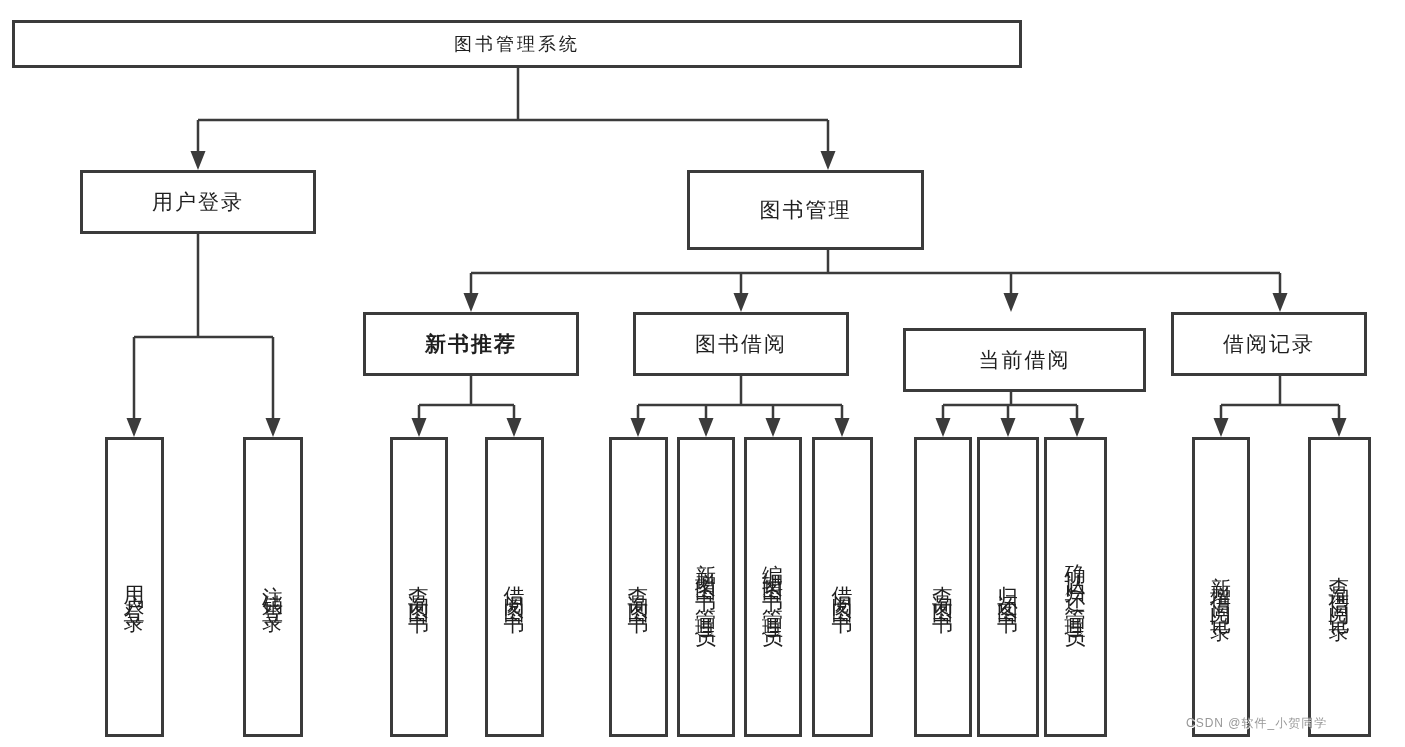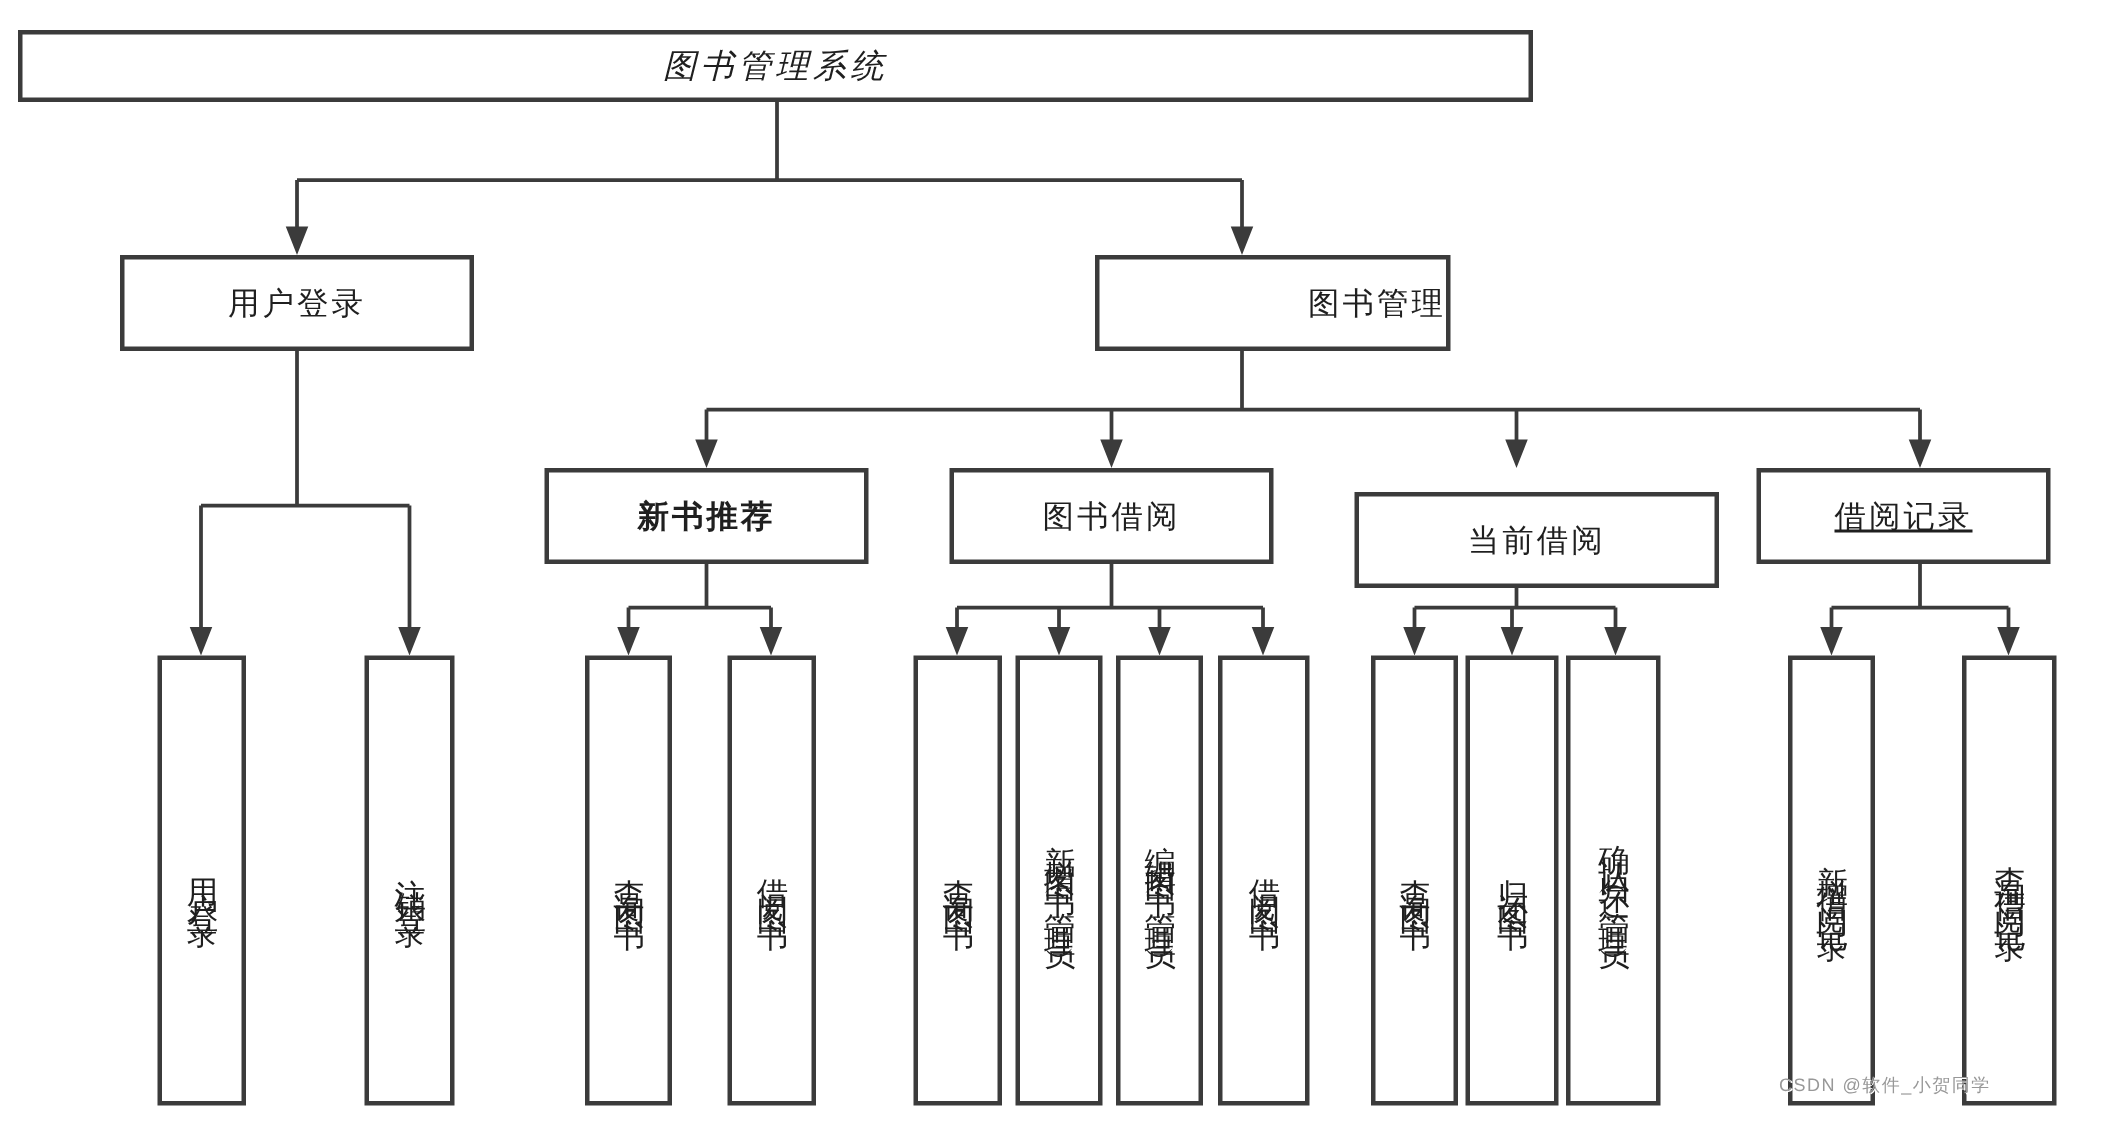--- a/index.html
+++ b/index.html
@@ -39,23 +39,22 @@
     align-items: center;
     justify-content: center;
     color: #1f1f1f;
   }
   .hlabel {
     font-size: 21px;
     letter-spacing: 2px;
     white-space: nowrap;
   }
   .hlabel.title {
-    font-size: 22px;
+    font-size: 18px;
     letter-spacing: 3px;
-    font-style: italic;
   }
   .vtext {
     writing-mode: vertical-lr;
     text-orientation: mixed;
     font-size: 21px;
     letter-spacing: 9px;
     line-height: 1;
   }
   .watermark {
     position: absolute;
@@ -103,34 +102,34 @@
       M1339 437 l-7.5 -19 l15 0 z"></path>
   </svg>
 
   <div class="node" style="left:12px;top:20px;width:1010px;height:48px;">
     <span class="hlabel title">图书管理系统</span>
   </div>
 
   <div class="node" style="left:80px;top:170px;width:236px;height:64px;">
     <span class="hlabel">用户登录</span>
   </div>
-  <div class="node" style="left:730px;top:170px;width:237px;height:64px;justify-content:flex-end;">
+  <div class="node" style="left:687px;top:170px;width:237px;height:80px;">
     <span class="hlabel">图书管理</span>
   </div>
 
   <div class="node" style="left:363px;top:312px;width:216px;height:64px;font-weight:bold;">
     <span class="hlabel">新书推荐</span>
   </div>
   <div class="node" style="left:633px;top:312px;width:216px;height:64px;">
     <span class="hlabel">图书借阅</span>
   </div>
   <div class="node" style="left:903px;top:312px;width:243px;height:64px;margin-top:16px;">
     <span class="hlabel">当前借阅</span>
   </div>
-  <div class="node" style="left:1171px;top:312px;width:196px;height:64px;text-decoration:underline;">
+  <div class="node" style="left:1171px;top:312px;width:196px;height:64px;">
     <span class="hlabel">借阅记录</span>
   </div>
 
   <div class="node" style="left:105px;top:437px;width:59px;height:300px;">
     <span class="vtext">用户登录</span>
   </div>
   <div class="node" style="left:243px;top:437px;width:60px;height:300px;">
     <span class="vtext">注销登录</span>
   </div>
 

